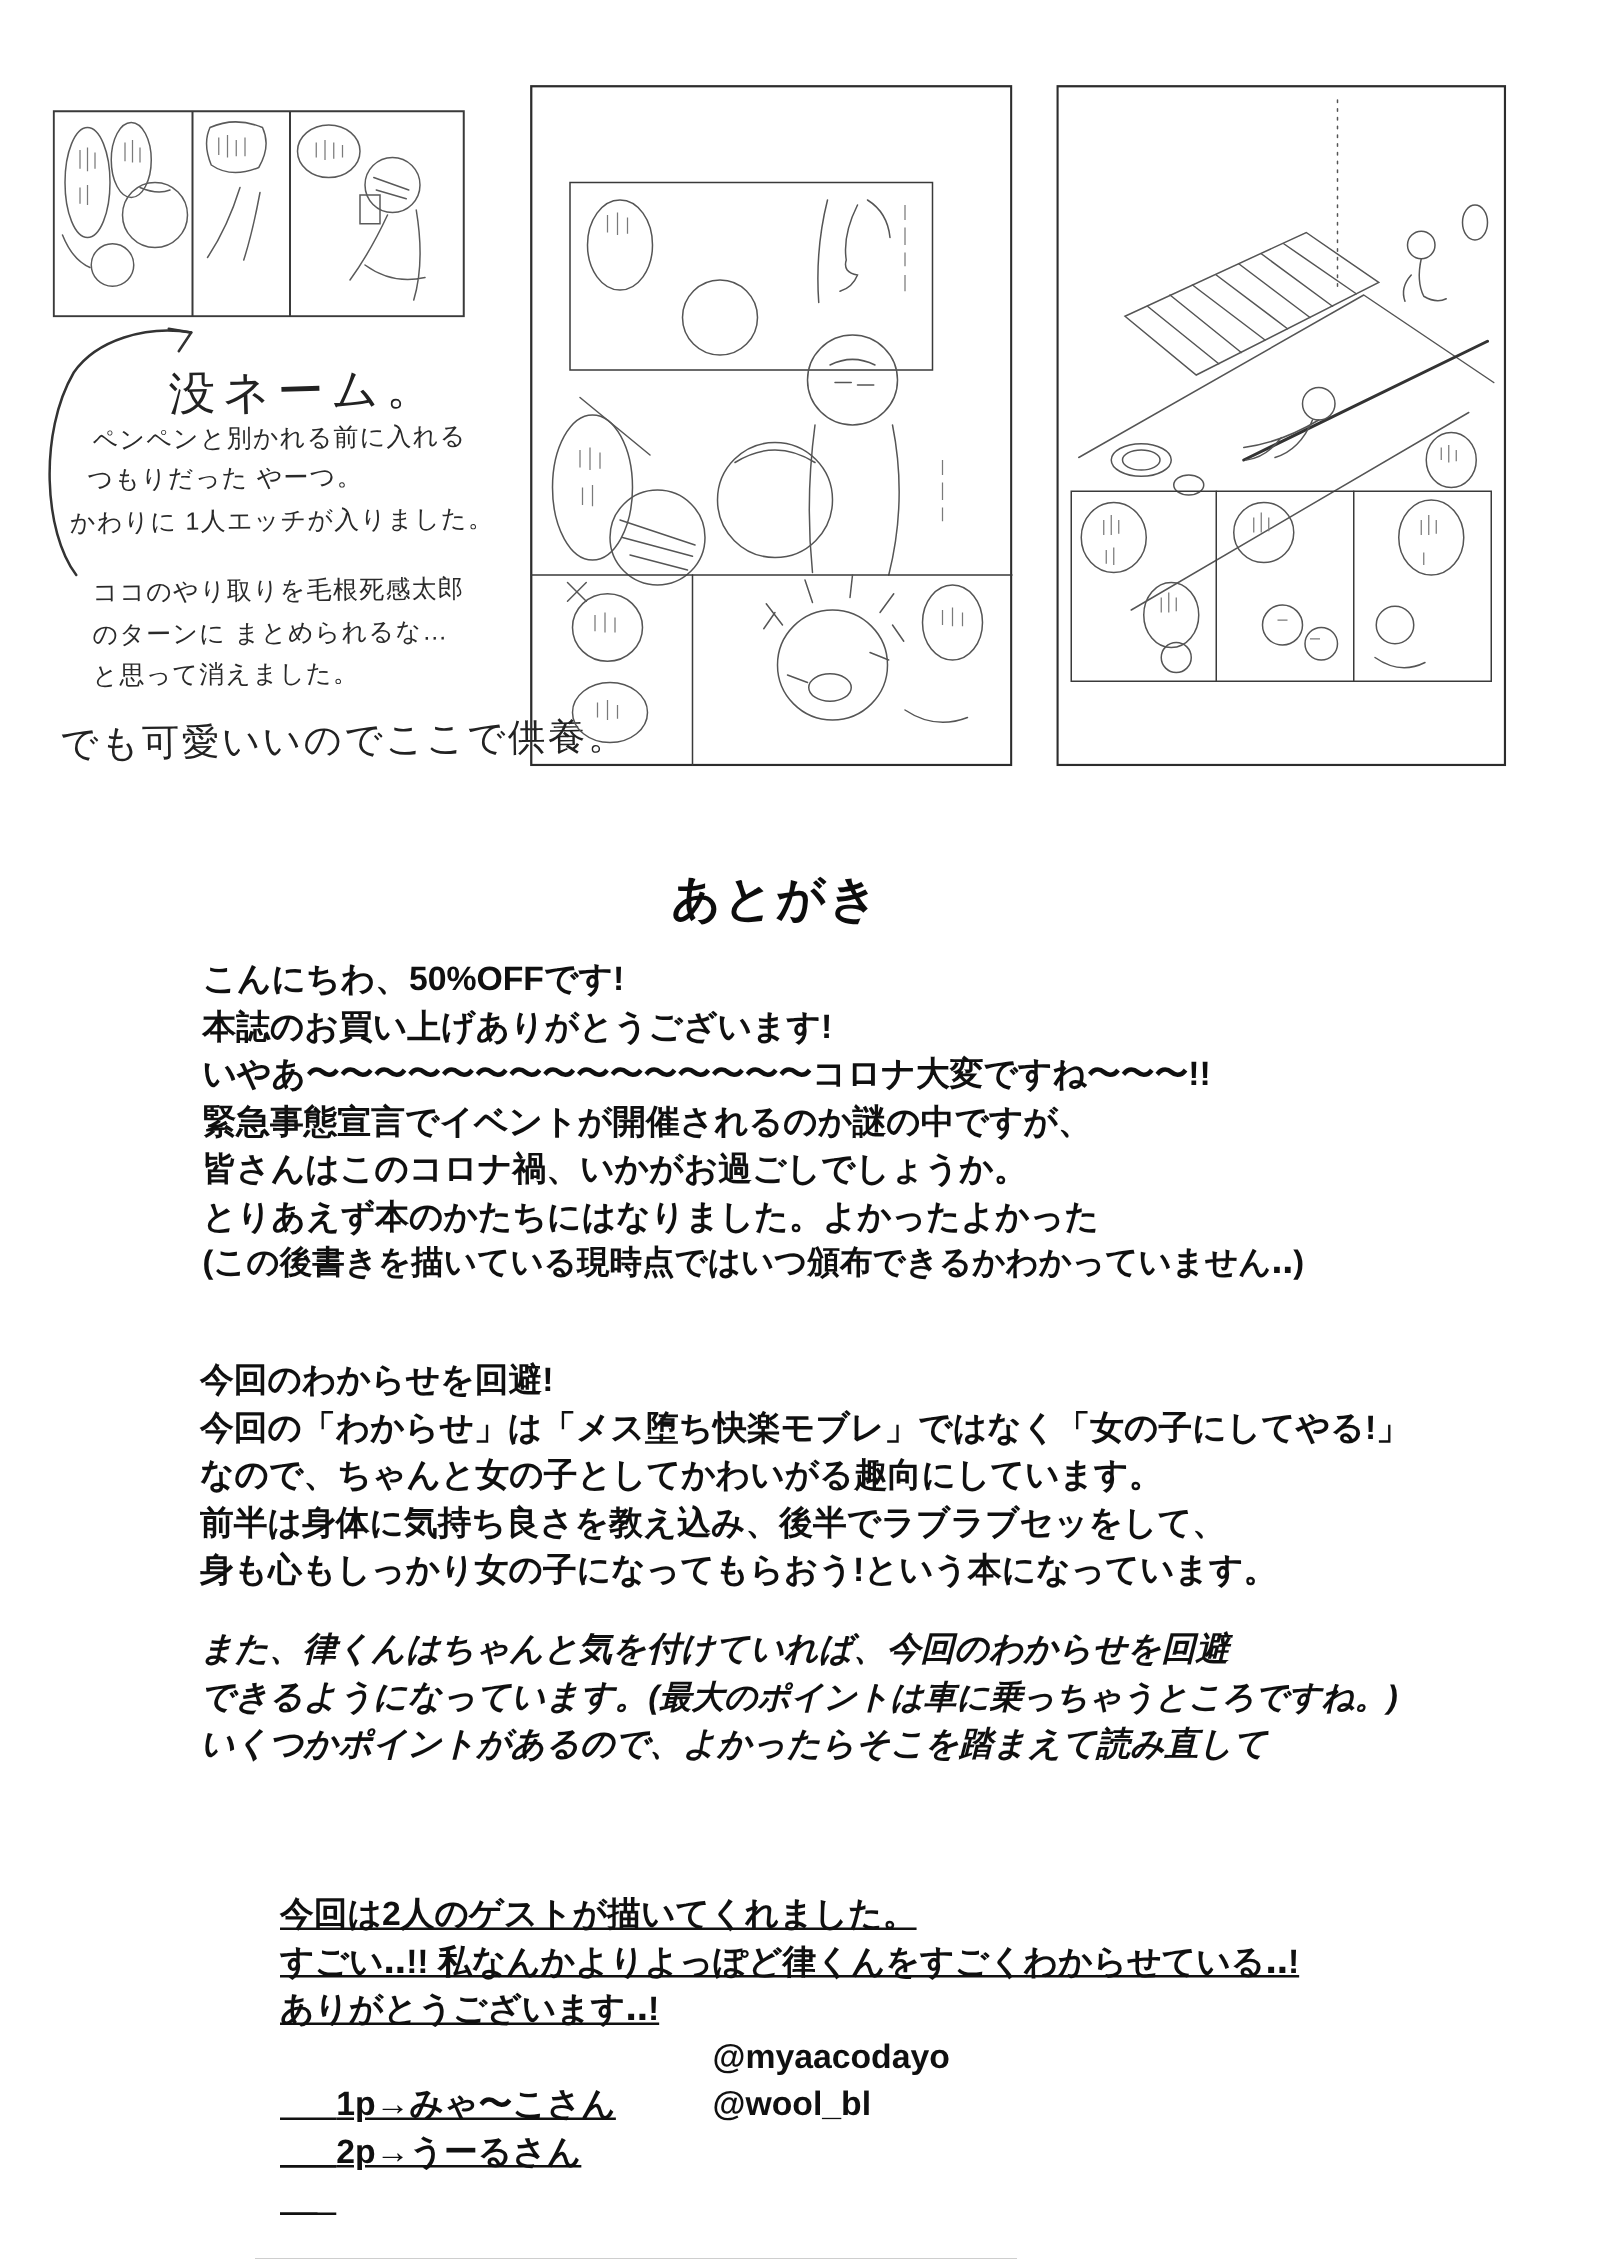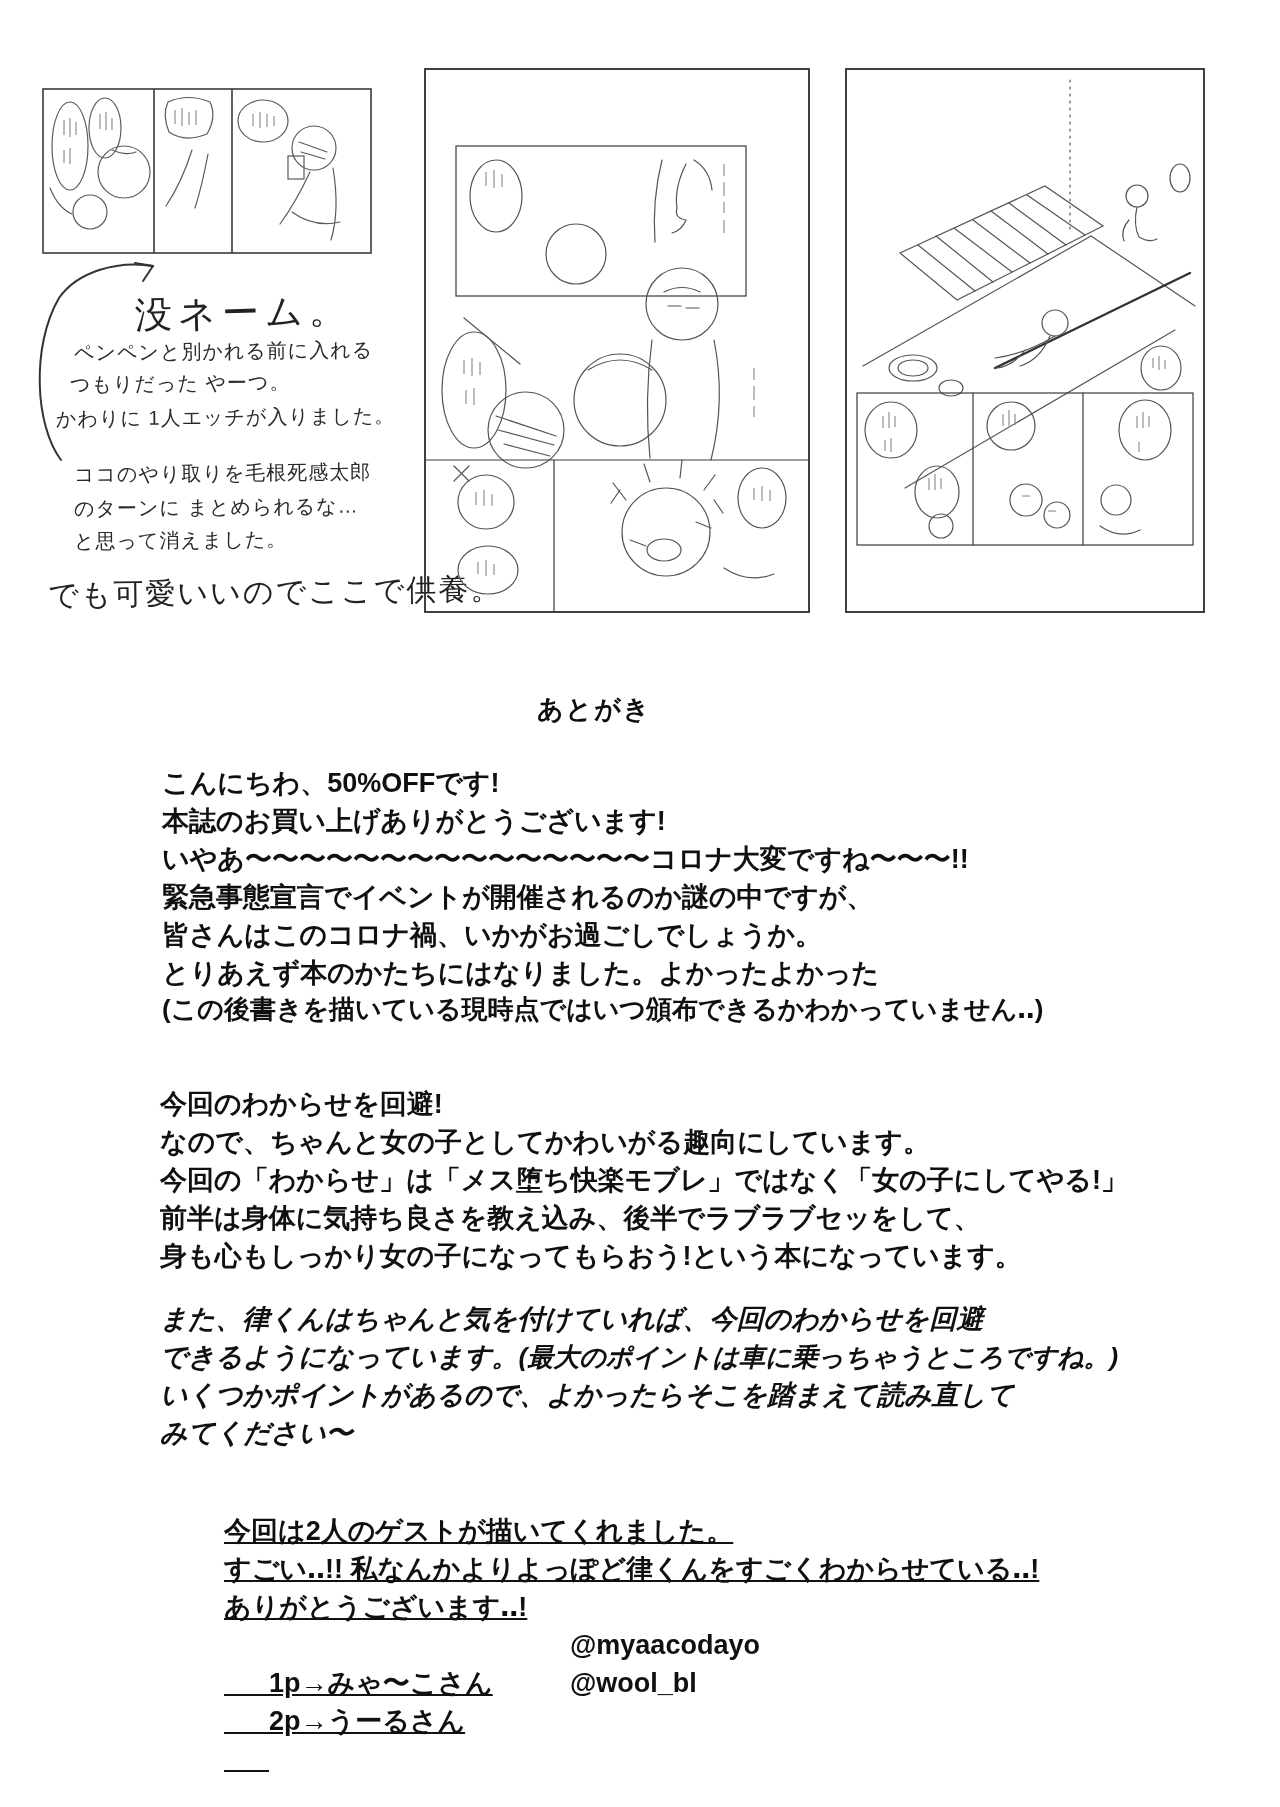--- a/index.html
+++ b/index.html
@@ -7,21 +7,21 @@
     position:relative;width:1280px;height:1807px;background:#ffffff;
     margin:0 auto;overflow:hidden;
     font-family:"Liberation Sans","DejaVu Sans",sans-serif;color:#111;
   }
   .abs{position:absolute;}
   svg{display:block;}
   
   .txt{font-size:27px;line-height:38px;font-weight:600;color:#101010;white-space:pre;}
   .txt .small, .small-line{font-size:26px;font-weight:600;color:#101010;}
   .small-line{line-height:34px;white-space:pre;}
-  .heading{font-size:26px;font-weight:600;color:#0d0d0d;letter-spacing:2px;}
+  .heading{font-size:39px;font-weight:600;color:#0d0d0d;letter-spacing:2px;}
   
   .hand{font-size:20px;line-height:30px;color:#2a2a2a;letter-spacing:1px;white-space:pre;transform:rotate(-0.6deg);}
   .hand-title{font-size:37px;color:#222;letter-spacing:6px;transform:rotate(-1.5deg);white-space:pre;}
   .hand-big{font-size:30px;color:#222;letter-spacing:2px;transform:rotate(-0.8deg);white-space:pre;}
   .guest-row{position:relative;height:38px;}
   .guest-handle{position:absolute;left:346px;top:0;}
 </style>
 </head>
 <body>
 
@@ -173,31 +173,30 @@
     <div class="txt">本誌のお買い上げありがとうございます!</div>
     <div class="txt">いやあ〜〜〜〜〜〜〜〜〜〜〜〜〜〜〜コロナ大変ですね〜〜〜!!</div>
     <div class="txt">緊急事態宣言でイベントが開催されるのか謎の中ですが、</div>
     <div class="txt">皆さんはこのコロナ禍、いかがお過ごしでしょうか。</div>
     <div class="txt">とりあえず本のかたちにはなりました。よかったよかった</div>
     <div class="small-line">(この後書きを描いている現時点ではいつ頒布できるかわかっていません‥)</div>
   </div>
 
   <div class="abs" style="left:160px;top:1085px;">
     <div class="txt">今回のわからせを回避!</div>
+    <div class="txt">今回の「わからせ」は「メス堕ち快楽モブレ」ではなく「女の子にしてやる!」</div>
     <div class="txt">なので、ちゃんと女の子としてかわいがる趣向にしています。</div>
-    <div class="txt">今回の「わからせ」は「メス堕ち快楽モブレ」ではなく「女の子にしてやる!」</div>
     <div class="txt">前半は身体に気持ち良さを教え込み、後半でラブラブセッをして、</div>
     <div class="txt">身も心もしっかり女の子になってもらおう!という本になっています。</div>
   </div>
 
   <div class="abs" style="left:160px;top:1300px;font-style:italic;">
     <div class="txt">また、律くんはちゃんと気を付けていれば、今回のわからせを回避</div>
     <div class="txt"><span>できるようになっています。</span><span class="small">(最大のポイントは車に乗っちゃうところですね。)</span></div>
     <div class="txt">いくつかポイントがあるので、よかったらそこを踏まえて読み直して</div>
-    <div class="txt">みてください〜</div>
   </div>
 
   <div class="abs" style="left:224px;top:1512px;text-decoration:underline;">
     <div class="txt">今回は2人のゲストが描いてくれました。</div>
     <div class="txt">すごい‥!! 私なんかよりよっぽど律くんをすごくわからせている‥!</div>
     <div class="txt">ありがとうございます‥!</div>
     <div class="txt guest-row">
       <span>1p→みゃ〜こさん</span>
       <span class="guest-handle">@myaacodayo</span>
     </div>

